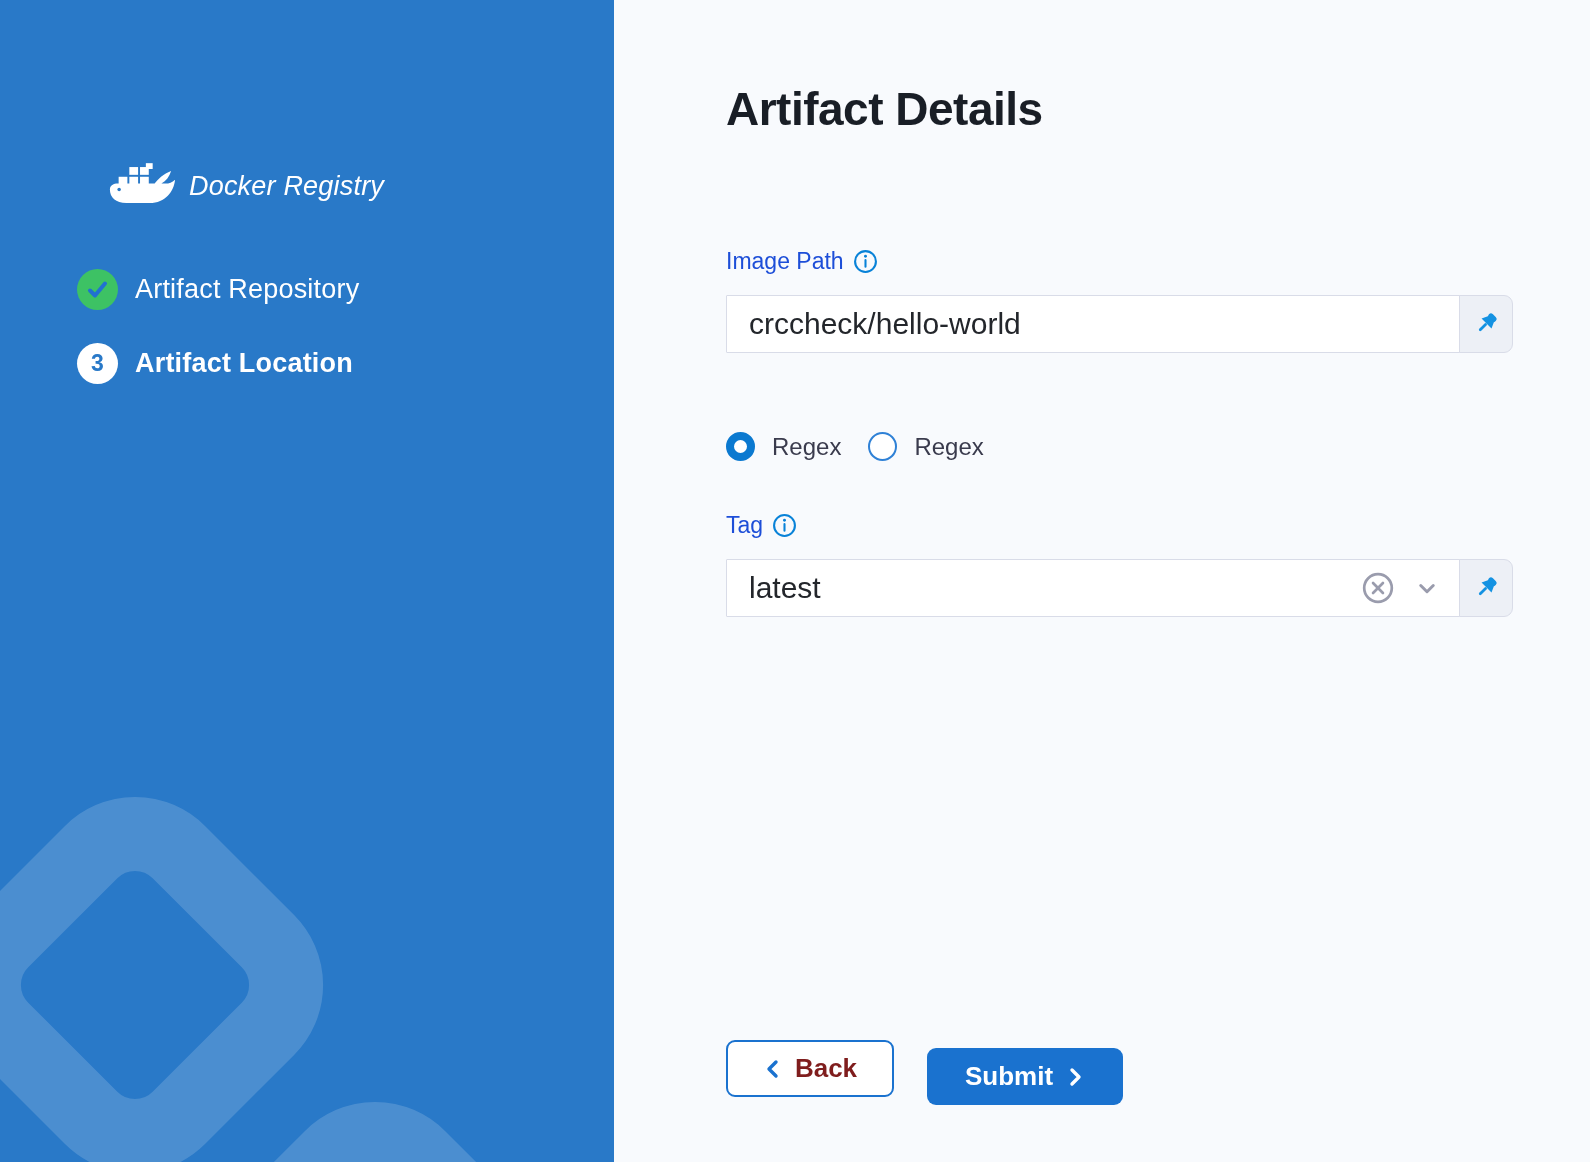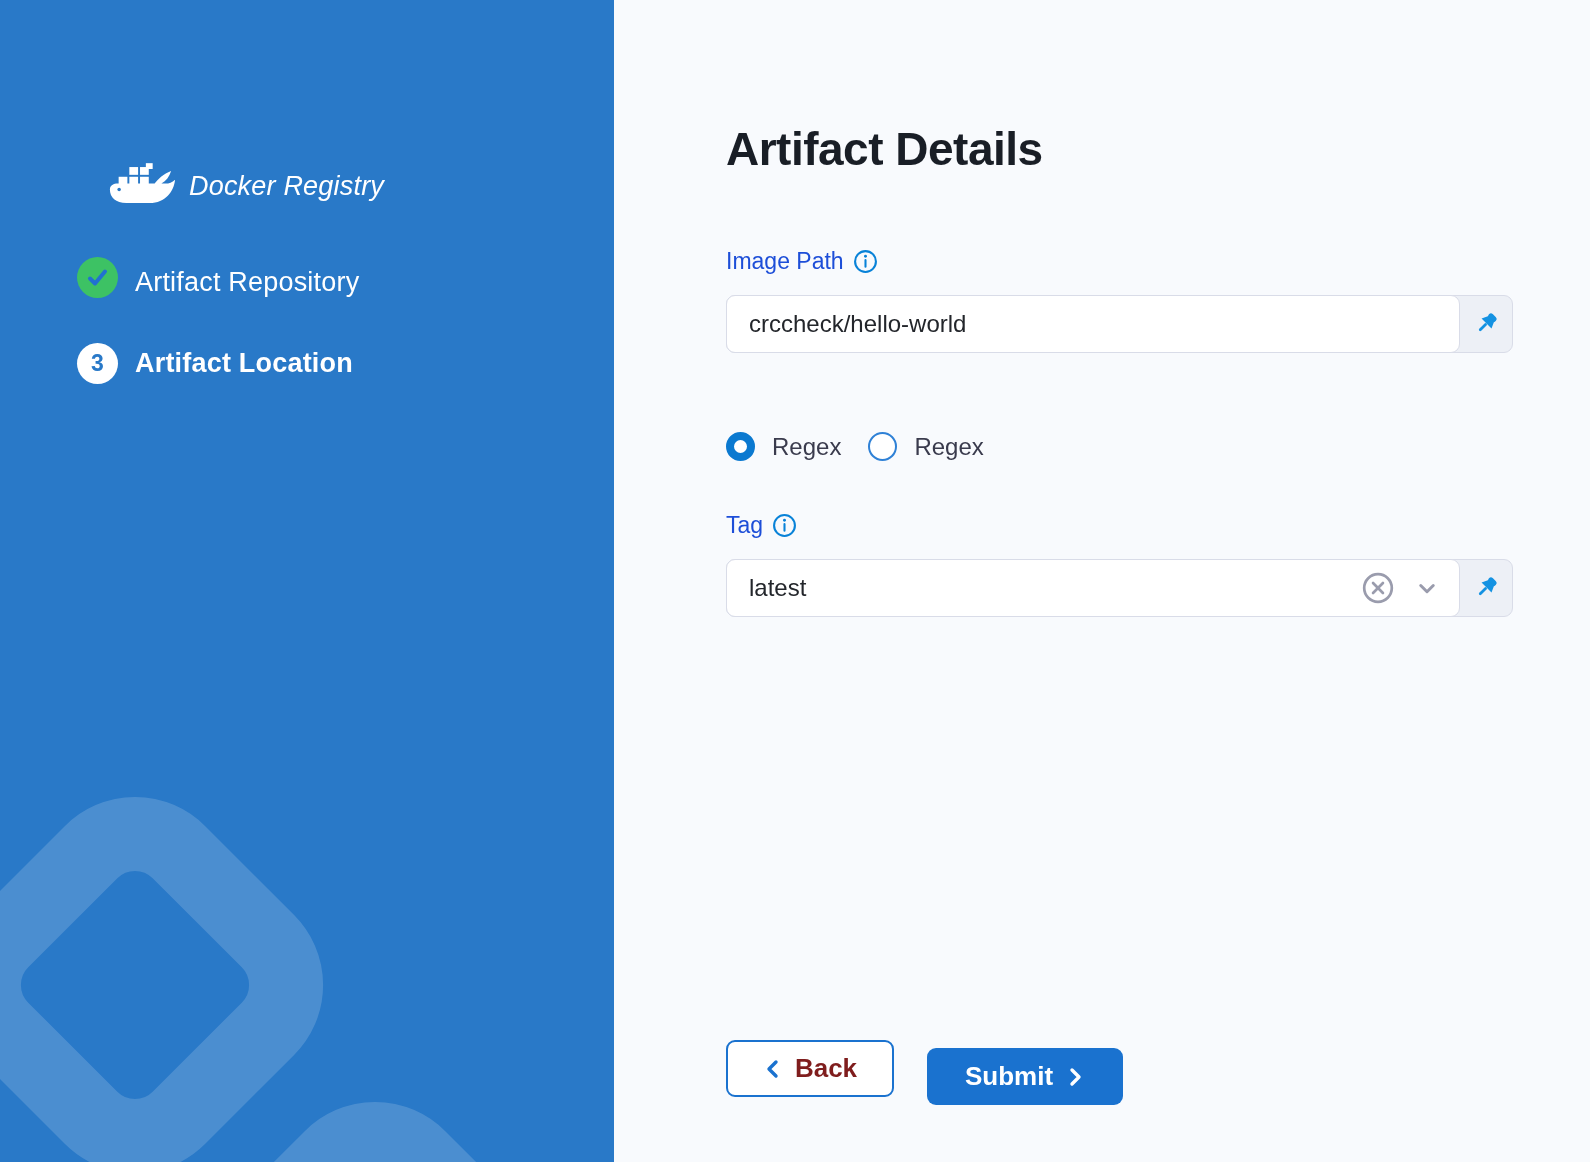--- a/index.html
+++ b/index.html
@@ -39,45 +39,44 @@
   .main {
     position:relative;
     flex:1 1 auto;
     background:#f8fafd;
     height:1162px;
   }
   .page-title {
     position:absolute; left:112px; top:82px;
     font-size:46px; font-weight:700; color:#191e26;
     letter-spacing:-0.5px;
-    margin-top:40px;
   }
   .field-label {
     position:absolute; left:112px;
     display:flex; align-items:center; gap:9px;
     font-size:23px; color:#1d4ed8;
   }
   .field-label.image-path { top:248px; }
   .field-label.tag { top:512px; }
 
   .input-group {
     position:absolute; left:112px; width:787px; height:58px;
     display:flex;
     border:1px solid #d9dce8; border-radius:9px;
     background:#edf0f6;
   }
   .input-group.image-path { top:295px; }
   .input-group.tag { top:559px; }
   .input-wrap { position:relative; flex:1 1 auto; margin:-1px 0 -1px -1px; }
   .text-input {
     width:100%; height:58px;
-    border:1px solid #d9dce8; border-radius:9px;
+    border:1px solid #d9dce8; border-radius:1px;
     background:#ffffff;
     padding:0 22px;
-    font-size:24px; color:#23262b;
+    font-size:30px; color:#23262b;
     font-family:"Liberation Sans", sans-serif;
     outline:none;
   }
   .text-input.with-icons { padding-right:64px; }
   .inner-icons {
     position:absolute; right:18px; top:0; height:58px;
     display:flex; align-items:center; gap:16px;
   }
   .icon-btn { background:none; border:none; cursor:pointer; display:flex; align-items:center; }
   .pin-addon {
@@ -147,21 +146,21 @@
           <rect x="35" y="7" width="9" height="8"></rect>
           <rect x="41" y="3" width="7" height="6"></rect>
           <path d="M4 30 C4 26 8 24 12 24 L50 24 C54 19 59 14 67 11 C65 17 62 21 57 24 L61 24 C65 24 68 23 71 20 C70 32 61 44 45 44 L21 44 C10 44 4 38 4 30 Z"></path>
         </g>
         <circle cx="13.5" cy="30" r="1.8" fill="#2979c8"></circle>
       </svg>
     </span>
     <span class="step-label">Docker Registry</span>
   </div>
 
-  <div class="step-row" style="top:257px; left:77px;align-items:flex-end;">
+  <div class="step-row" style="top:269px; left:77px;">
     <span class="badge done">
       <svg width="25" height="25" viewBox="0 0 25 25">
         <path d="M5 13.5 L10 18.5 L20 6.5" fill="none" stroke="#2171d0" stroke-width="4" stroke-linecap="round" stroke-linejoin="round"></path>
       </svg>
     </span>
     <span class="step-label">Artifact Repository</span>
   </div>
 
   <div class="step-row current" style="top:343px; left:77px;">
     <span class="badge number">3</span>

